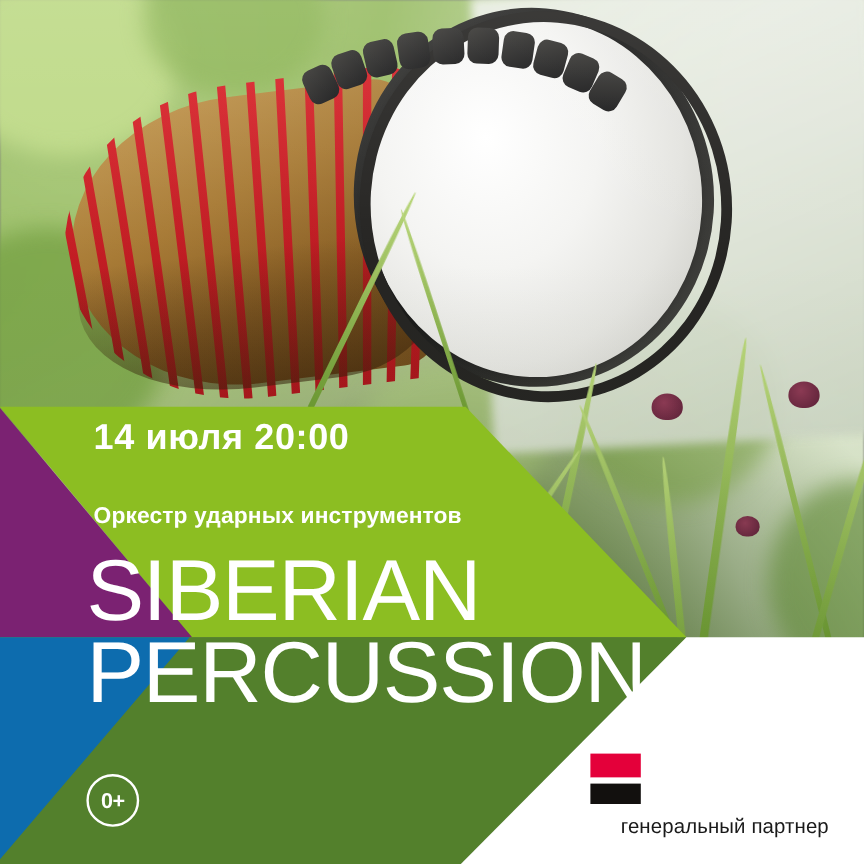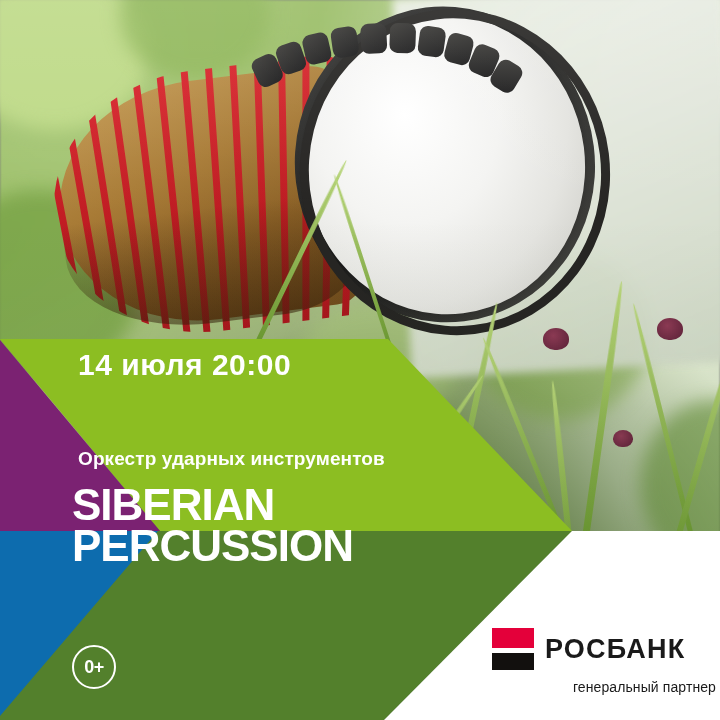--- a/index.html
+++ b/index.html
@@ -69,39 +69,39 @@
 
   
   .shape{position:absolute;inset:0;}
   .shape svg{display:block;width:720px;height:720px;}
 
   
   .txt{position:absolute;color:#fff;}
 
   .date-line{left:78px;top:350px;font-size:30px;font-weight:bold;letter-spacing:.5px;line-height:1.02;white-space:nowrap;}
   .venue-line{left:78px;top:385px;font-size:25px;font-weight:bold;letter-spacing:.6px;line-height:1.02;white-space:nowrap;}
-  .subtitle{left:78px;top:448px;font-size:19px;font-weight:bold;letter-spacing:.1px;white-space:nowrap;}
-
-  .bigtitle{left:72px;top:484px;font-size:44px;font-weight:bold;line-height:.94;letter-spacing:-1px;white-space:nowrap;}
+  .subtitle{left:78px;top:420px;font-size:19px;font-weight:bold;letter-spacing:.1px;white-space:nowrap;}
+
+  .bigtitle{left:72px;top:460px;font-size:72px;font-weight:normal;line-height:.94;letter-spacing:-1px;white-space:nowrap;}
   .bigtitle .l2{display:block;}
 
   .age-row{position:absolute;left:72px;top:645px;display:flex;align-items:center;gap:16px;}
   .age-badge{width:40px;height:40px;border-radius:50%;border:2px solid #fff;color:#fff;
     display:flex;align-items:center;justify-content:center;font-size:18px;font-weight:bold;letter-spacing:-.5px;}
   .free-entry{color:#fff;font-size:19px;font-weight:bold;letter-spacing:.2px;white-space:nowrap;}
 
   
   .sponsor{position:absolute;left:492px;top:628px;width:224px;}
   .sponsor-row{display:flex;align-items:center;gap:11px;}
   .rb-mark{width:42px;height:42px;position:relative;flex:0 0 auto;}
   .rb-top{position:absolute;left:0;top:0;width:42px;height:20px;background:#e4003a;}
   .rb-bar{position:absolute;left:0;top:20px;width:42px;height:5px;background:#fff;}
   .rb-bot{position:absolute;left:0;top:25px;width:42px;height:17px;background:#12100e;}
   .rb-name{font-size:27px;font-weight:bold;color:#1a1a1a;letter-spacing:1.2px;line-height:1;}
-  .rb-sub{margin-top:9px;text-align:right;font-size:14px;color:#1a1a1a;letter-spacing:.1px;}
+  .rb-sub{margin-top:9px;text-align:center;font-size:17px;color:#1a1a1a;letter-spacing:.1px;}
 </style>
 </head>
 <body>
 
 <div id="poster">
 
   <div class="photo">
     <div class="bg-base"></div>
 
     <div class="blob" style="left:-40px;top:-30px;width:190px;height:160px;background:rgba(196,222,140,.8);"></div>
@@ -189,18 +189,17 @@
     <div class="age-badge">0+</div>
   </div>
 
   <div class="sponsor">
     <div class="sponsor-row">
       <div class="rb-mark">
         <div class="rb-top"></div>
         <div class="rb-bar"></div>
         <div class="rb-bot"></div>
       </div>
-      <div class="rb-name">РОСБАНК</div>
     </div>
     <div class="rb-sub">генеральный партнер</div>
   </div>
 
 </div>
 
 </body></html>

